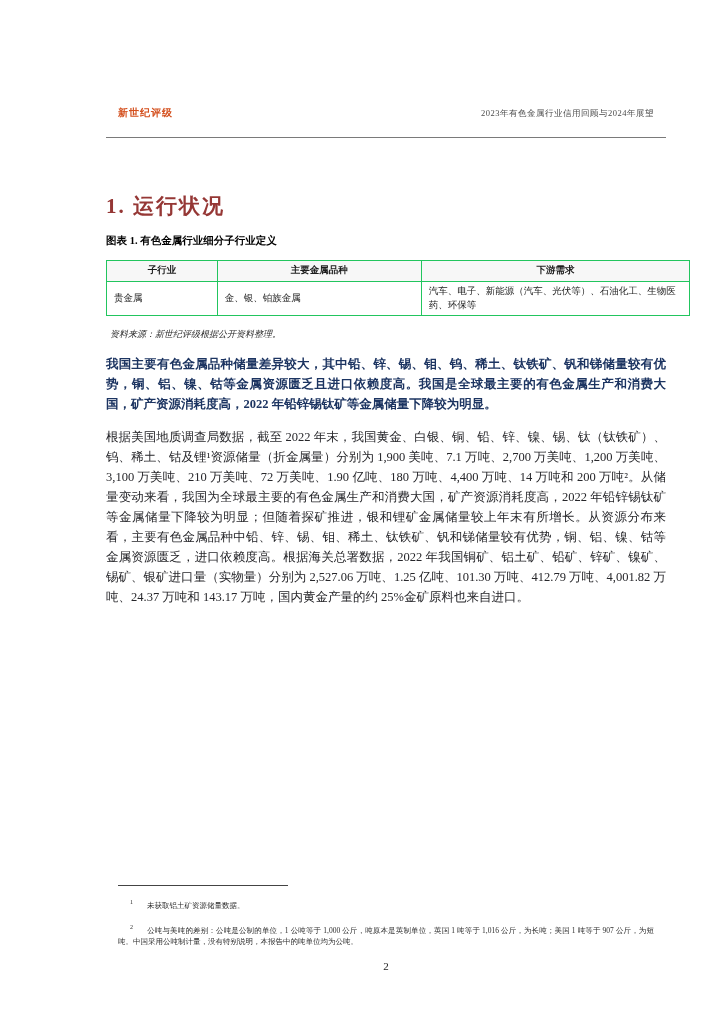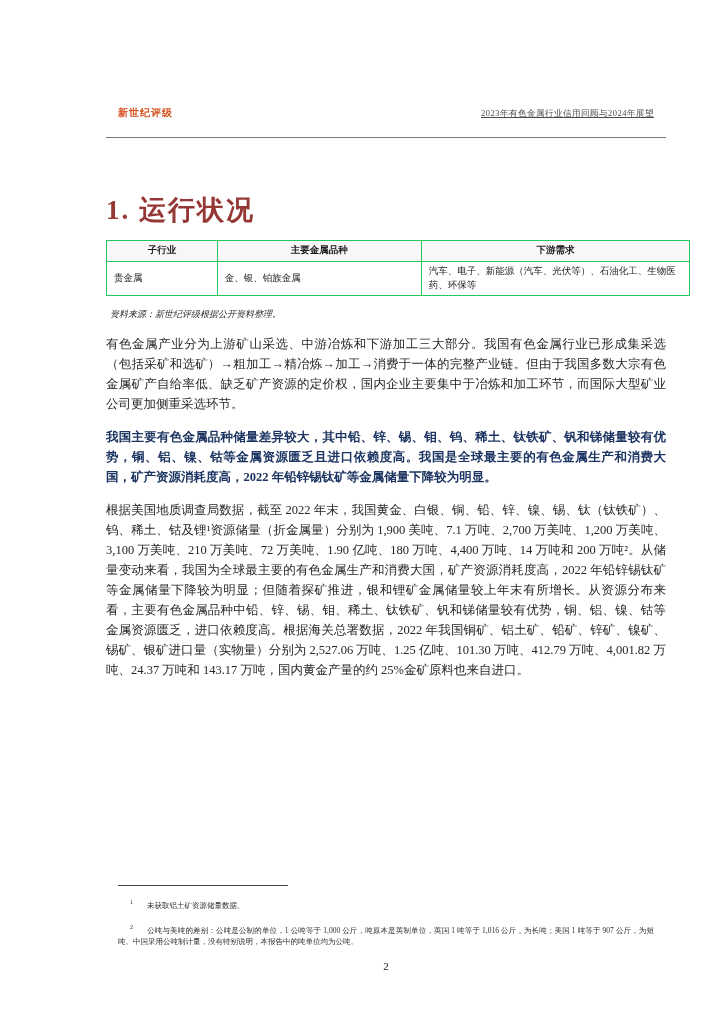--- a/index.html
+++ b/index.html
@@ -26,26 +26,25 @@
   }
   .header .logo {
     color: #d4501e;
     font-weight: bold;
     font-size: 10px;
     letter-spacing: 1px;
   }
   .header .report-title {
     color: #4a4a4a;
     letter-spacing: 0.5px;
-    text-decoration: underline;
   }
   
   h1.section-title {
     margin-top: 54px;
-    font-size: 27px;
+    font-size: 21px;
     font-weight: bold;
     color: #953735;
     letter-spacing: 2px;
   }
   
   .para {
     margin-top: 13px;
     font-size: 12.5px;
     line-height: 1.6;
     text-align: justify;
@@ -123,41 +122,41 @@
 <div class="page">
 
   <div class="header">
     <span class="logo">新世纪评级</span>
     <span class="report-title">2023年有色金属行业信用回顾与2024年展望</span>
   </div>
 
   <h1 class="section-title">1. 运行状况</h1>
 
 
+  <div class="figure-caption">图表 1.  有色金属行业细分子行业定义</div>
 
   <table class="sub-industry">
     <thead>
       <tr>
         <th>子行业</th>
         <th>主要金属品种</th>
         <th>下游需求</th>
       </tr>
     </thead>
     <tbody>
       <tr>
         <td class="col-0">贵金属</td>
         <td class="col-1">金、银、铂族金属</td>
         <td class="col-2">汽车、电子、新能源（汽车、光伏等）、石油化工、生物医药、环保等</td>
       </tr>
     </tbody>
   </table>
 
   <div class="figure-source">资料来源：新世纪评级根据公开资料整理。</div>
 
-  <p class="para">有色金属产业分为上游矿山采选、中游冶炼和下游加工三大部分。我国有色金属行业已形成集采选（包括采矿和选矿）→粗加工→精冶炼→加工→消费于一体的完整产业链。但由于我国多数大宗有色金属矿产自给率低、缺乏矿产资源的定价权，国内企业主要集中于冶炼和加工环节，而国际大型矿业公司更加侧重采选环节。</p>
   <p class="para bold">我国主要有色金属品种储量差异较大，其中铅、锌、锡、钼、钨、稀土、钛铁矿、钒和锑储量较有优势，铜、铝、镍、钴等金属资源匮乏且进口依赖度高。我国是全球最主要的有色金属生产和消费大国，矿产资源消耗度高，2022 年铅锌锡钛矿等金属储量下降较为明显。</p>
   <p class="para">根据美国地质调查局数据，截至 2022 年末，我国黄金、白银、铜、铅、锌、镍、锡、钛（钛铁矿）、钨、稀土、钴及锂¹资源储量（折金属量）分别为 1,900 美吨、7.1 万吨、2,700 万美吨、1,200 万美吨、3,100 万美吨、210 万美吨、72 万美吨、1.90 亿吨、180 万吨、4,400 万吨、14 万吨和 200 万吨²。从储量变动来看，我国为全球最主要的有色金属生产和消费大国，矿产资源消耗度高，2022 年铅锌锡钛矿等金属储量下降较为明显；但随着探矿推进，银和锂矿金属储量较上年末有所增长。从资源分布来看，主要有色金属品种中铅、锌、锡、钼、稀土、钛铁矿、钒和锑储量较有优势，铜、铝、镍、钴等金属资源匮乏，进口依赖度高。根据海关总署数据，2022 年我国铜矿、铝土矿、铅矿、锌矿、镍矿、锡矿、银矿进口量（实物量）分别为 2,527.06 万吨、1.25 亿吨、101.30 万吨、412.79 万吨、4,001.82 万吨、24.37 万吨和 143.17 万吨，国内黄金产量的约 25%金矿原料也来自进口。</p>
 
   <div class="footer">
     <div class="footnote-divider"></div>
     <div class="footnote">
       <sup>1</sup><span>未获取铝土矿资源储量数据。</span>
     </div>
     <div class="footnote">
       <sup>2</sup><span>公吨与美吨的差别：公吨是公制的单位，1 公吨等于 1,000 公斤，吨原本是英制单位，英国 1 吨等于 1,016 公斤，为长吨；美国 1 吨等于 907 公斤，为短吨。中国采用公吨制计量，没有特别说明，本报告中的吨单位均为公吨。</span>

